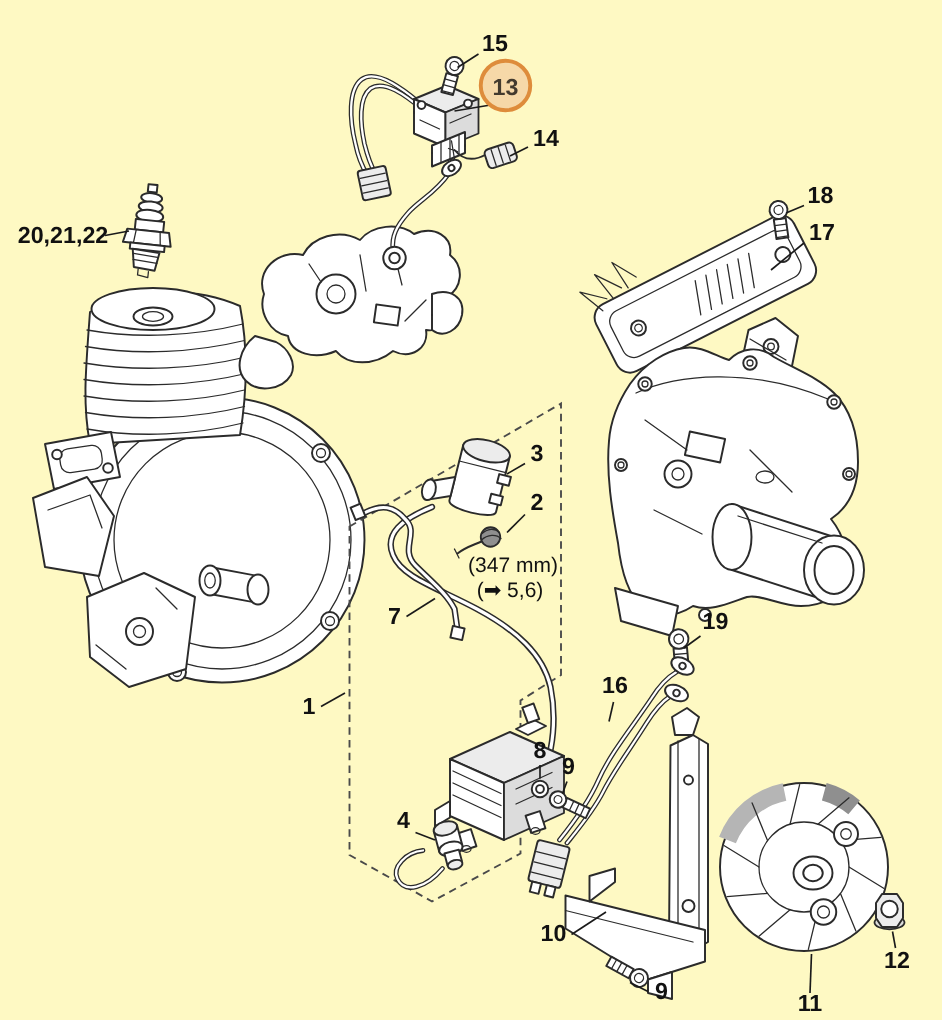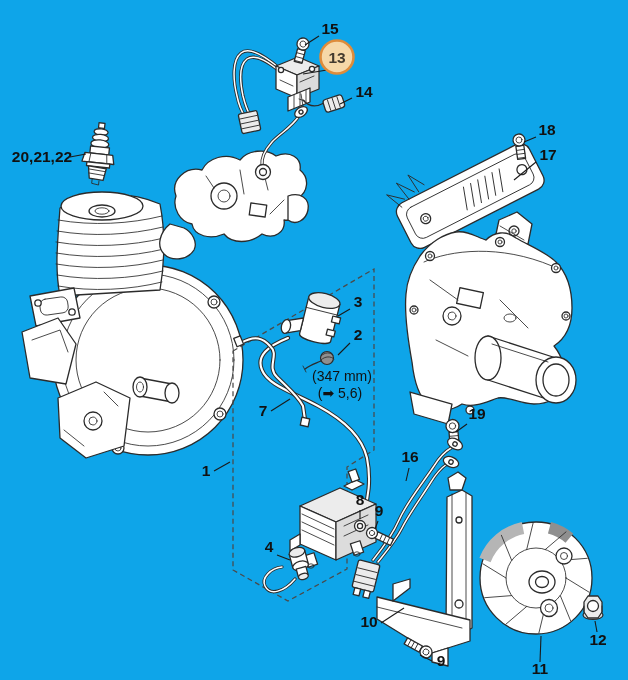--- a/index.html
+++ b/index.html
@@ -1,16 +1,16 @@
 <!DOCTYPE html>
 <html><head>
 <meta charset="utf-8">
 <style>
   html,body{margin:0;padding:0;background:#ffffff;}
-  .stage{position:relative;width:628px;height:680px;background:#0ea5e9;overflow:hidden;
+  .stage{position:relative;width:628px;height:680px;background:#fef9c3;overflow:hidden;
          font-family:"Liberation Sans",sans-serif;}
   svg{display:block;}
   .ln  {fill:none;stroke:#2b2b2b;stroke-width:1.3;stroke-linejoin:round;stroke-linecap:round;}
   .thin{fill:none;stroke:#2b2b2b;stroke-width:0.85;stroke-linejoin:round;stroke-linecap:round;}
   .fw  {fill:#ffffff;stroke:#2b2b2b;stroke-width:1.3;stroke-linejoin:round;}
   .fg  {fill:#ececec;stroke:#2b2b2b;stroke-width:1.3;stroke-linejoin:round;}
   .fg2 {fill:#dcdcdc;stroke:#2b2b2b;stroke-width:1.2;stroke-linejoin:round;}
   .wireO{fill:none;stroke:#2b2b2b;stroke-width:4.2;stroke-linecap:round;}
   .wireI{fill:none;stroke:#ffffff;stroke-width:2.1;stroke-linecap:round;}
   .wire2O{fill:none;stroke:#2b2b2b;stroke-width:3.2;stroke-linecap:round;}

